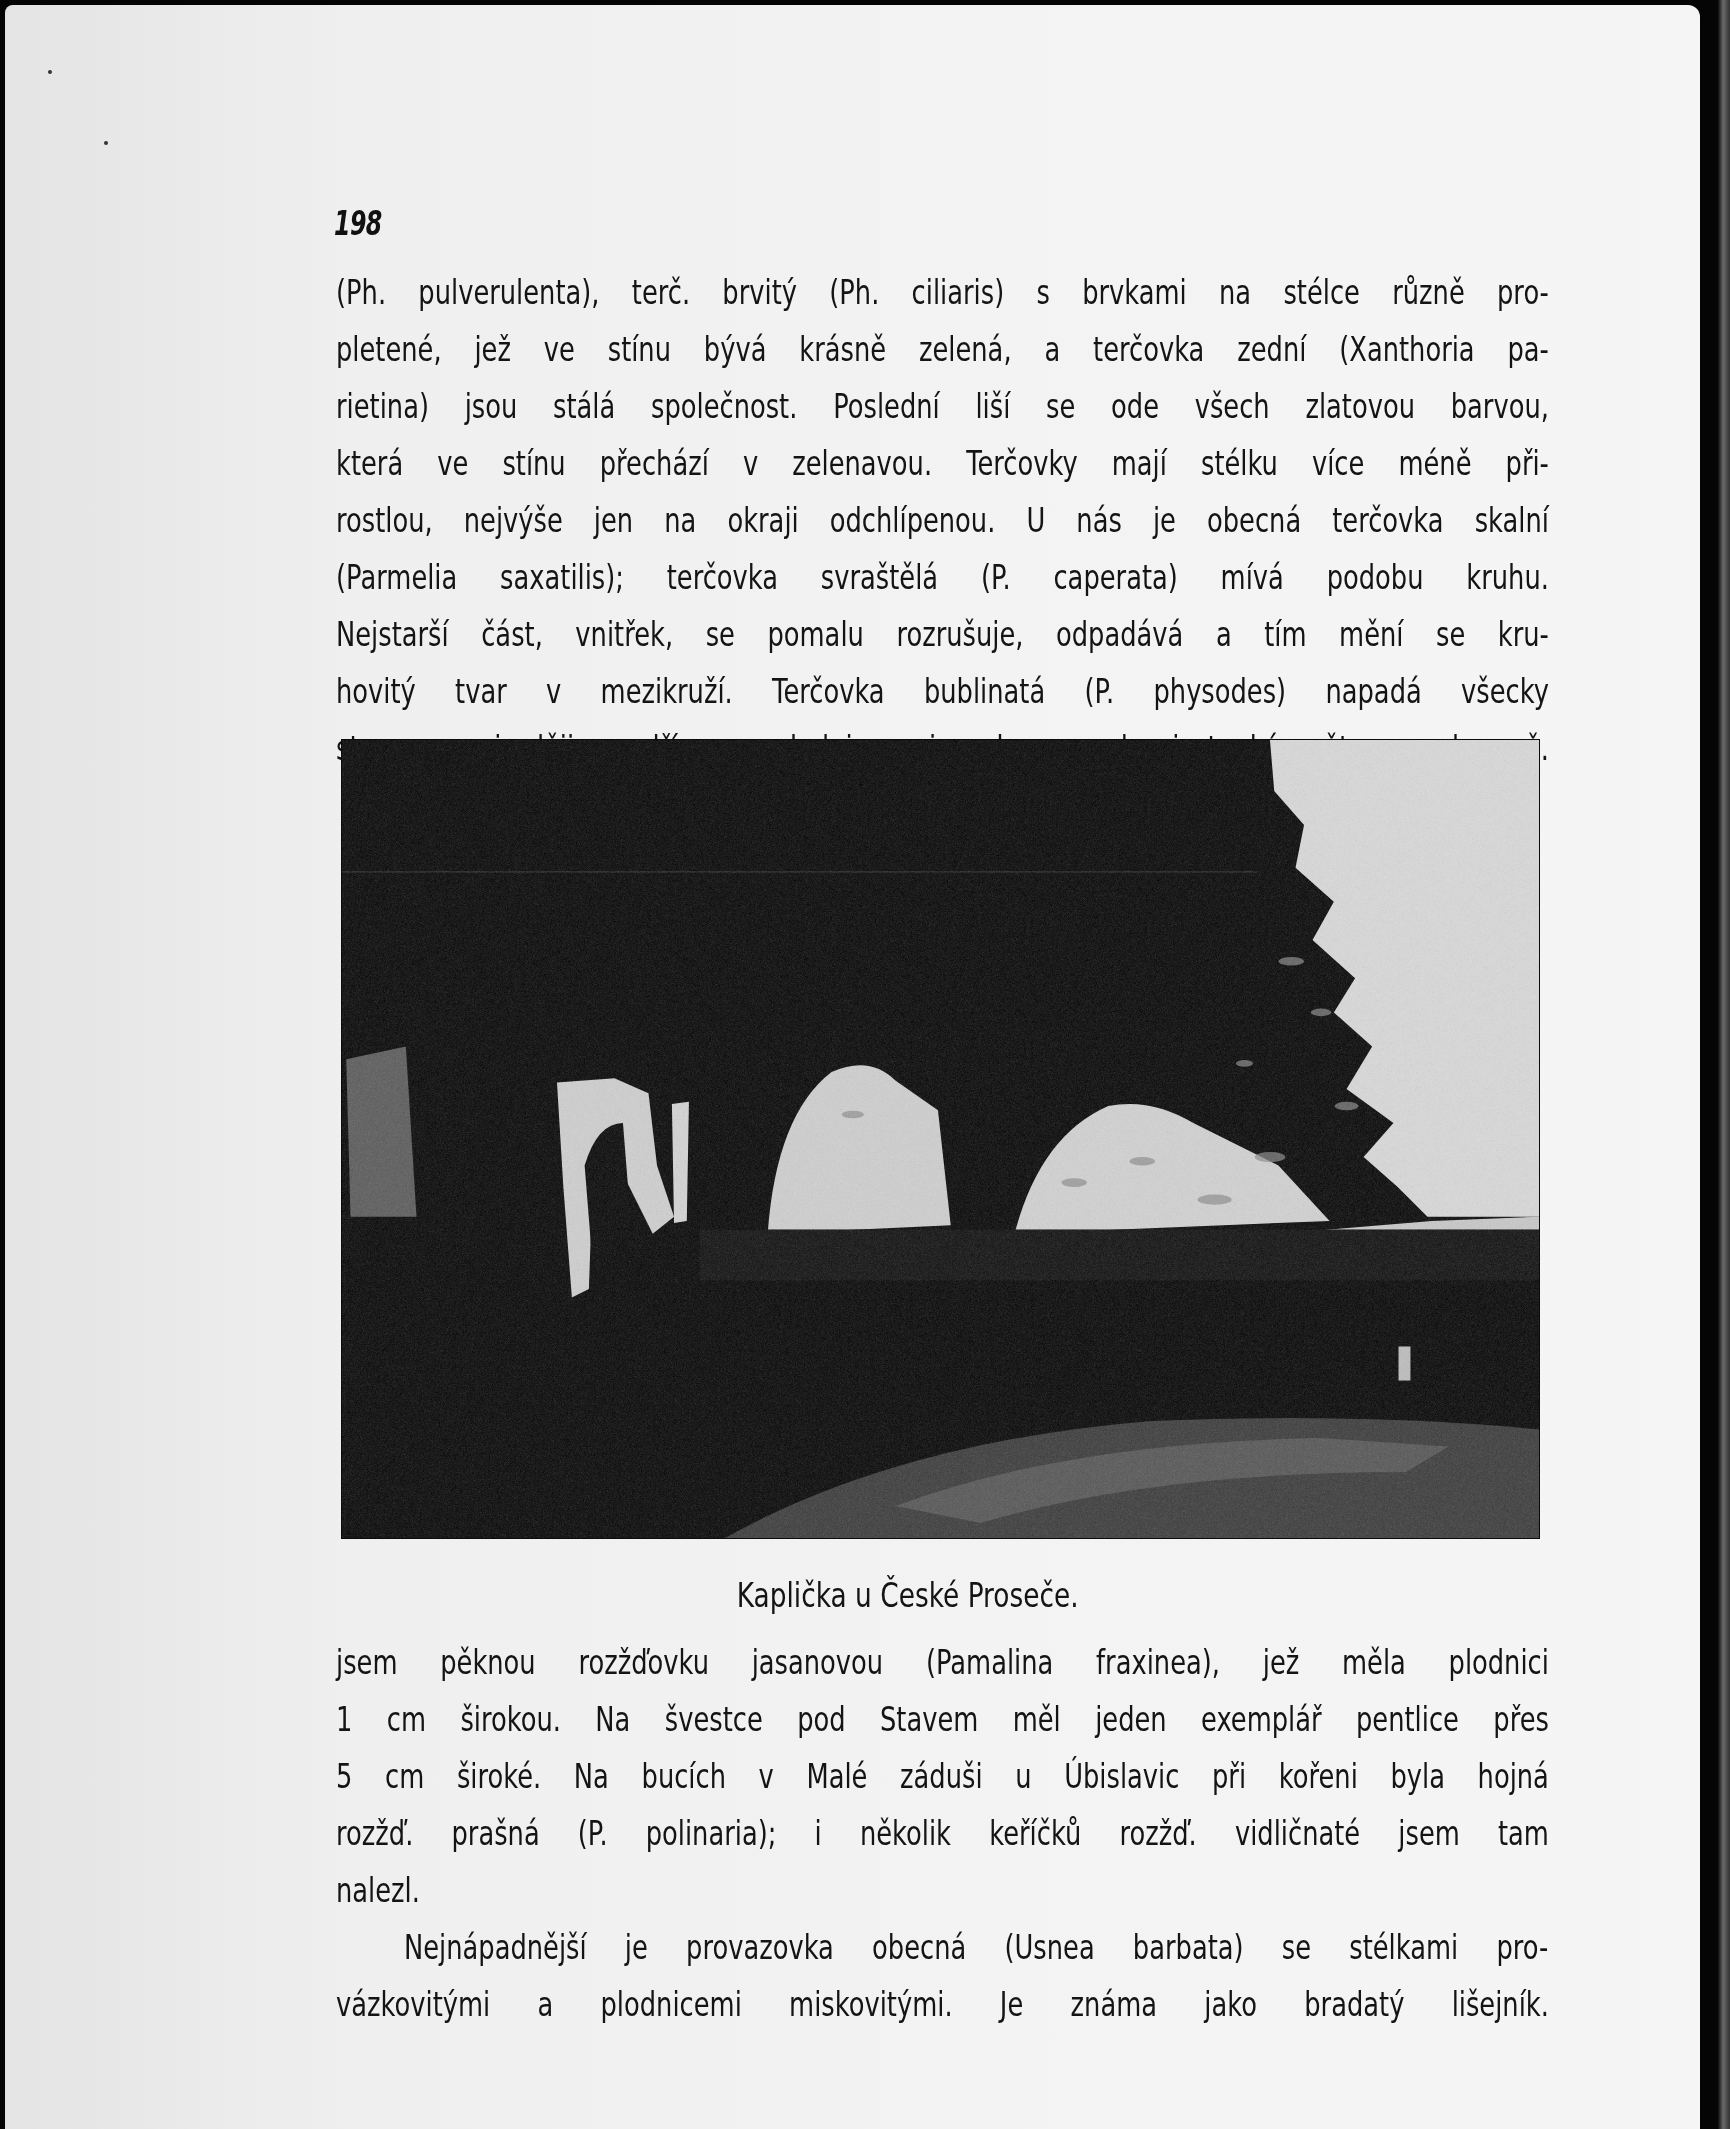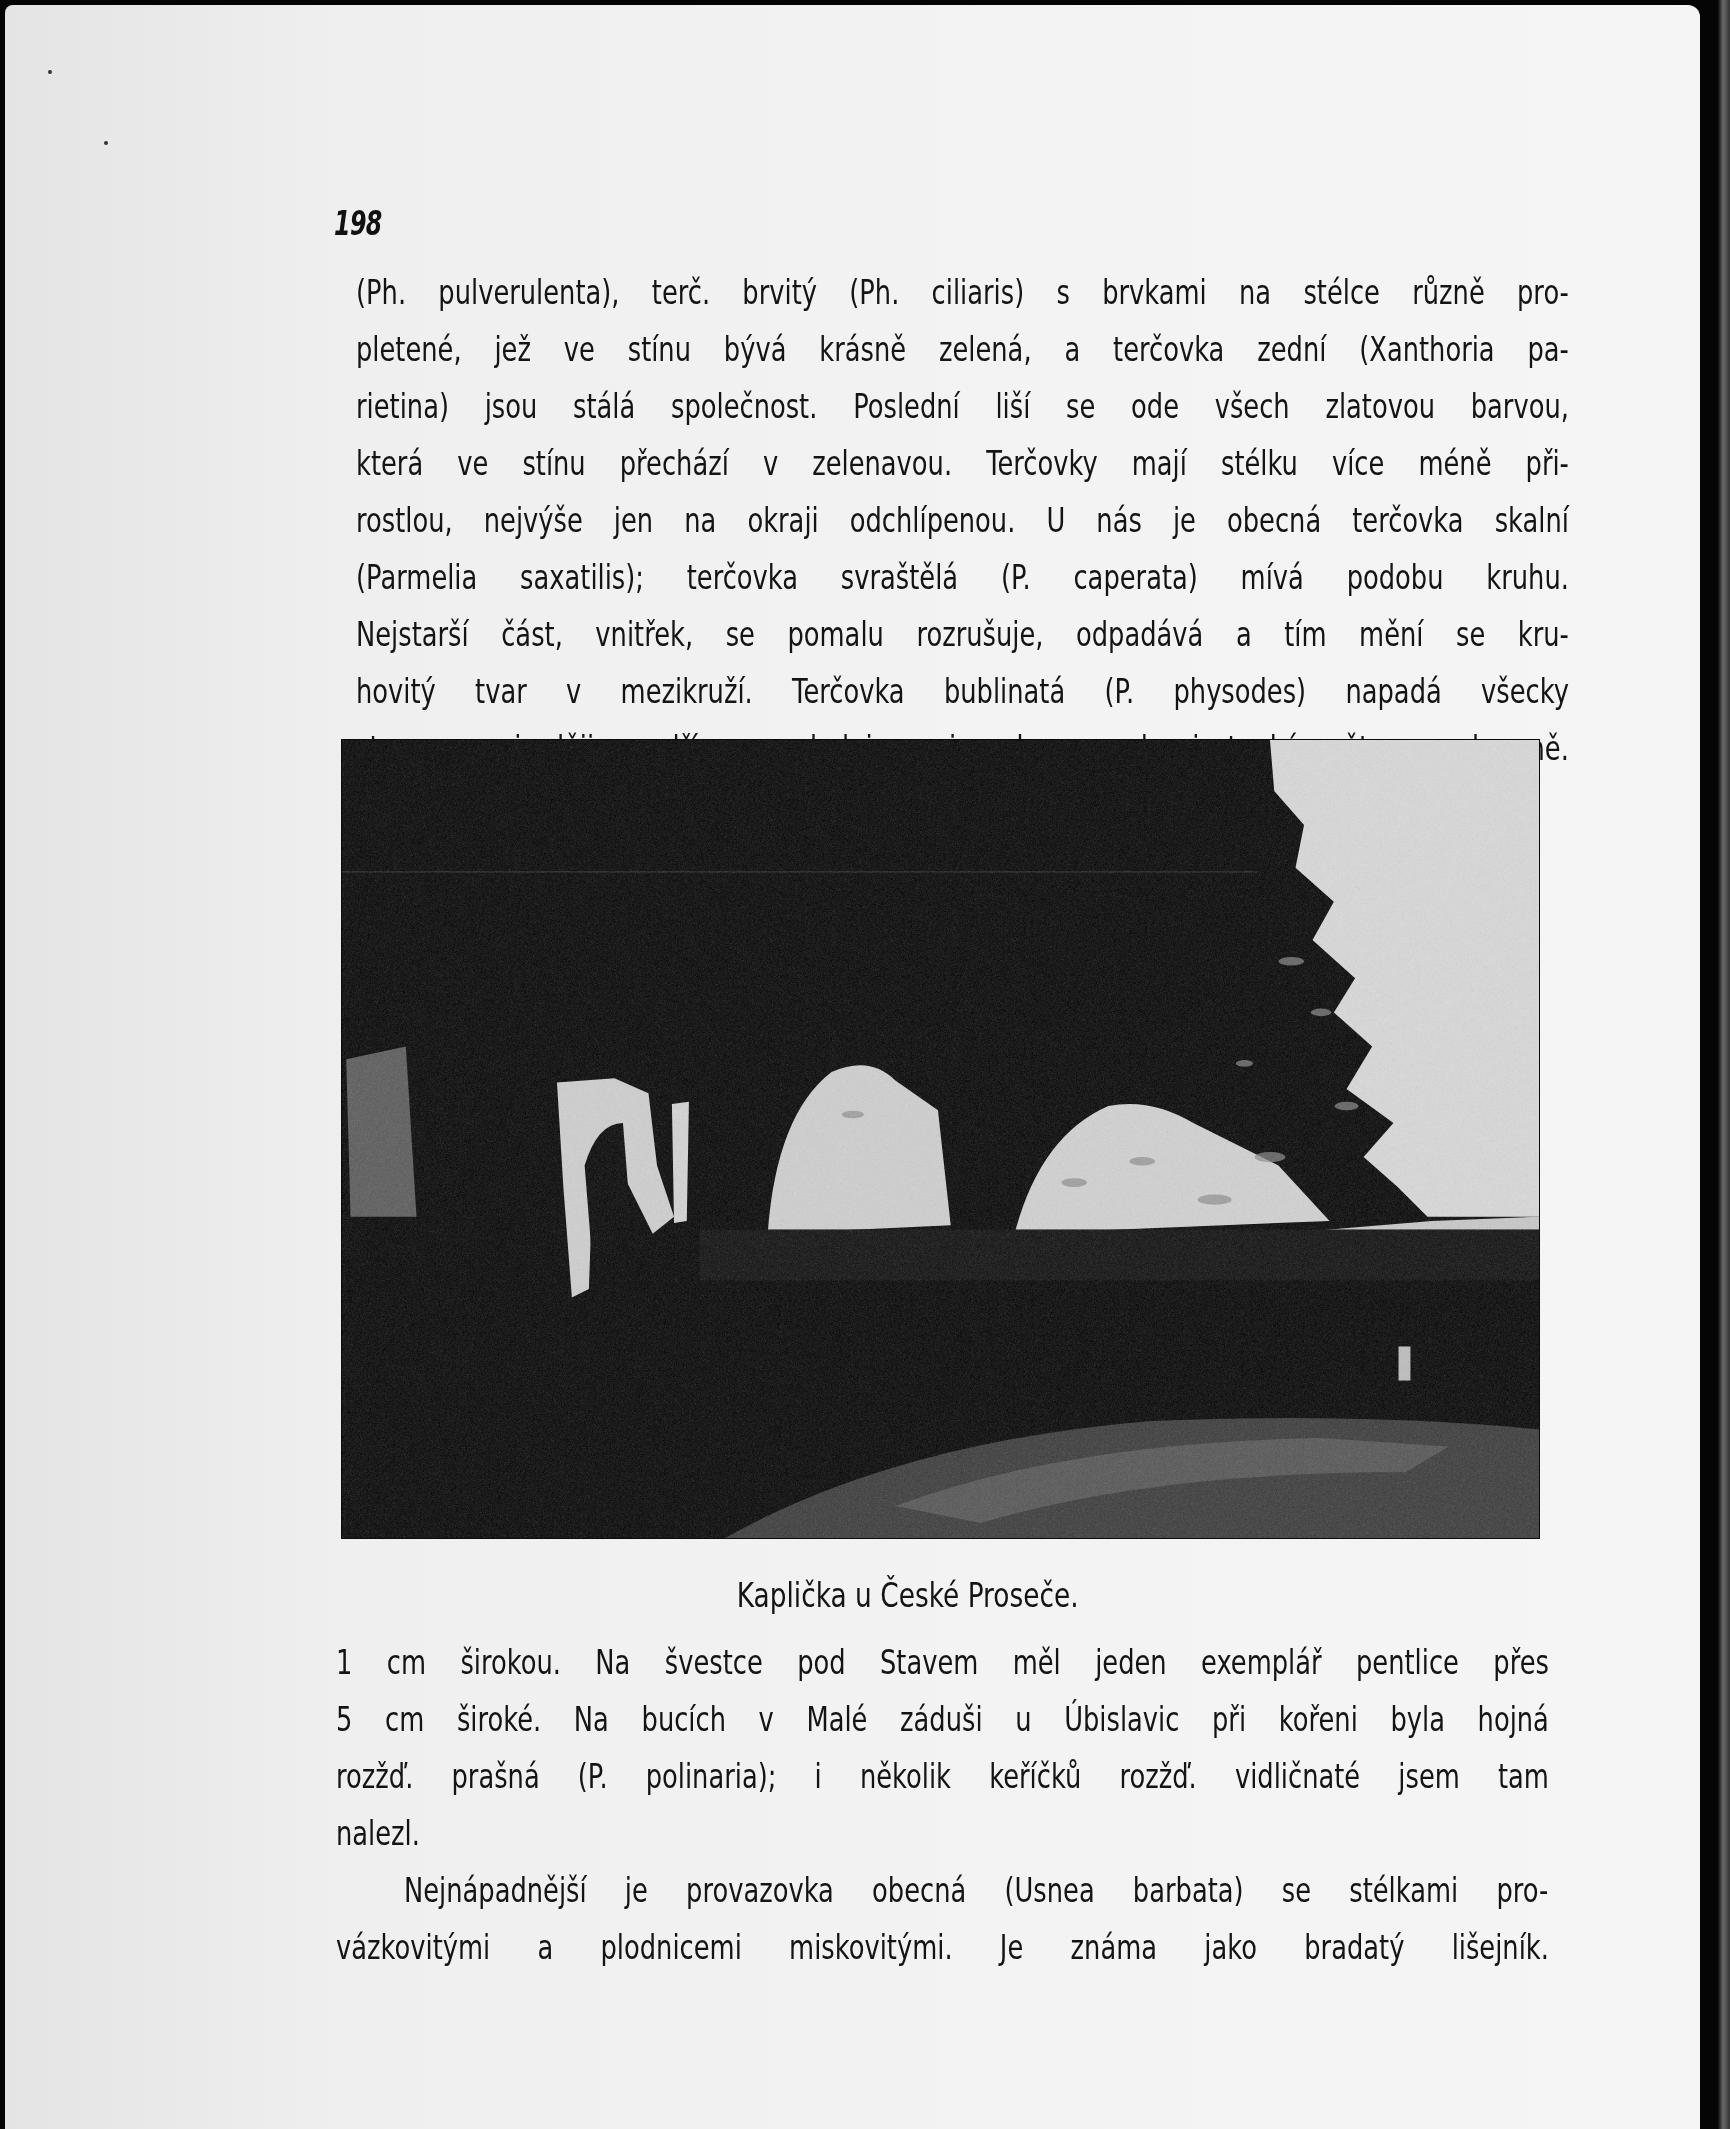--- a/index.html
+++ b/index.html
@@ -40,21 +40,21 @@
       display: block; white-space: nowrap;
       text-align: justify; text-align-last: justify;
       transform-origin: left top;
     }
     .text-line.last { text-align-last: left; }
     .text-line.indent { padding-left: 68px; }
     .line-inner { display: inline-block; width: 100%; transform: scaleX(0.78); transform-origin: left center; }
     .line-box { width: 1555px; display: block; text-align: justify; text-align-last: justify; }
     .last .line-box { text-align-last: left; }
     .indent .line-box { width: 1467px; }
-    .block-1 { top: 264px; margin-left: 20px; }
+    .block-1 { top: 264px; }
     .block-2 { top: 1634px; }
 
     .figure {
       position: absolute; left: 341px; top: 739px;
       width: 1197px; height: 798px;
       background: #030303; overflow: hidden;
       border: 0.9px solid #0b0b0b;
     }
     .figure svg { width: 100%; height: 100%; display: block; }
     .caption {
@@ -133,20 +133,21 @@
     <rect x="2482" y="1425" width="28" height="80" fill="#bdbdbd"></rect>
 
     <line x1="0" y1="310" x2="2150" y2="310" stroke="#3a3a3a" stroke-width="2"></line>
     <rect x="0" y="0" width="2812" height="1875" filter="url(#grain)" fill="#ffffff"></rect>
   </svg>
 </div>
 
 <div class="caption"><span>Kaplička u České Proseče.</span></div>
 
 <div class="text-block block-2">
+  <span class="text-line"><span class="line-inner"><span class="line-box">jsem pěknou rozžďovku jasanovou (Pamalina fraxinea), jež měla plodnici</span></span></span>
   <span class="text-line"><span class="line-inner"><span class="line-box">1 cm širokou. Na švestce pod Stavem měl jeden exemplář pentlice přes</span></span></span>
   <span class="text-line"><span class="line-inner"><span class="line-box">5 cm široké. Na bucích v Malé záduši u Úbislavic při kořeni byla hojná</span></span></span>
   <span class="text-line"><span class="line-inner"><span class="line-box">rozžď. prašná (P. polinaria); i několik keříčků rozžď. vidličnaté jsem tam</span></span></span>
   <span class="text-line last"><span class="line-inner"><span class="line-box">nalezl.</span></span></span>
   <span class="text-line indent"><span class="line-inner"><span class="line-box">Nejnápadnější je provazovka obecná (Usnea barbata) se stélkami pro-</span></span></span>
   <span class="text-line"><span class="line-inner"><span class="line-box">vázkovitými a plodnicemi miskovitými. Je známa jako bradatý lišejník.</span></span></span>
 
 </div>
 
 

